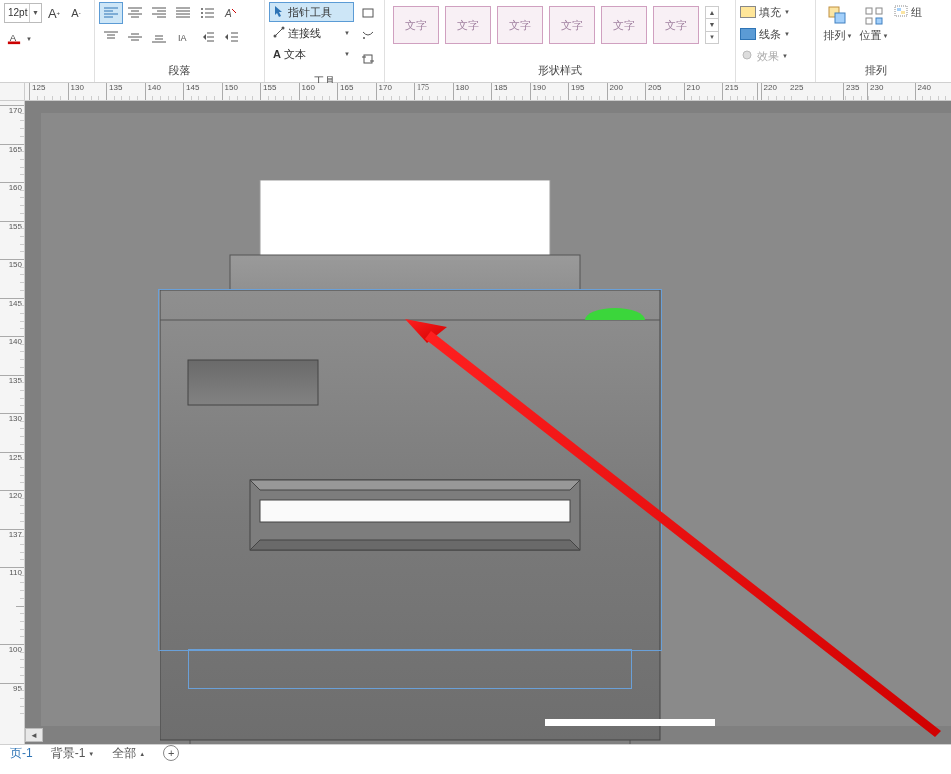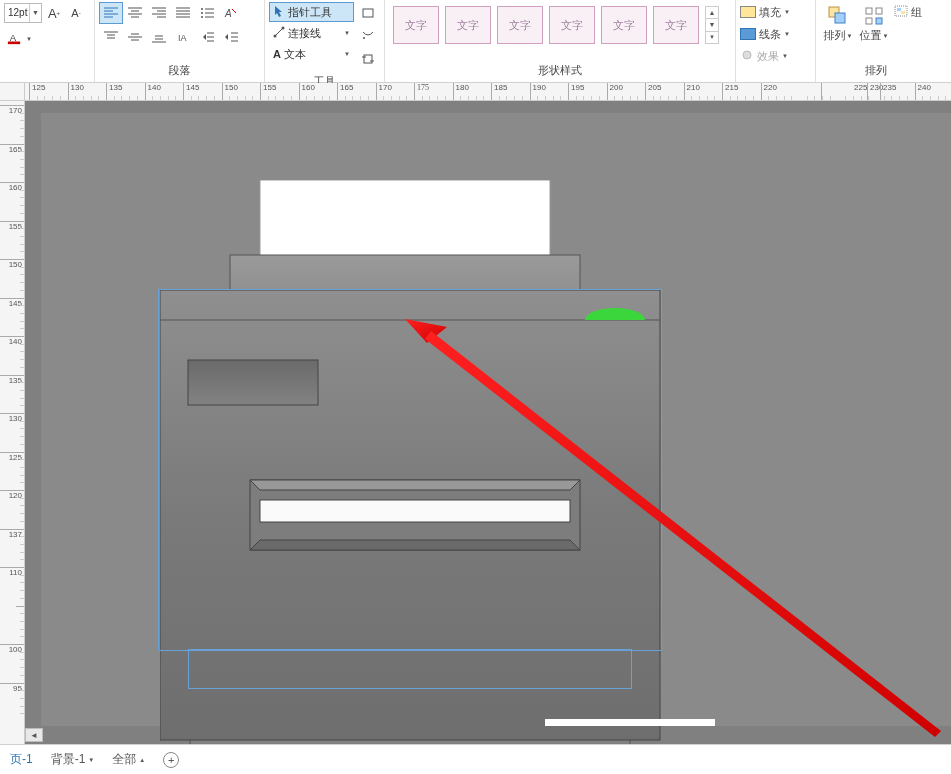--- a/index.html
+++ b/index.html
@@ -190,21 +190,21 @@
 }
 
 
 .status {
   position: absolute;
   left: 0; right: 0; bottom: 0;
   height: 30px;
   background: #fff;
   border-top: 1px solid #d0d0d0;
   display: flex;
-  align-items: center;
+  align-items: flex-start;
   gap: 18px;
   padding: 0 10px;
   font-size: 12px;
   color: #555;
 }
 .status .item { display: flex; align-items: center; gap: 3px; cursor: pointer; }
 .status .active { color: #2e74b5; }
 .add-page {
   width: 16px; height: 16px; border: 1px solid #888; border-radius: 50%;
   display: flex; align-items: center; justify-content: center;
@@ -583,31 +583,31 @@
       <div class="tick" style="left: 697px;">215</div>
       <div class="tick minor" style="left: 704.7px;"></div>
       <div class="tick minor" style="left: 712.4px;"></div>
       <div class="tick minor" style="left: 720.1px;"></div>
       <div class="tick minor" style="left: 727.8px;"></div>
       <div class="tick" style="left: 735.5px;">220</div>
       <div class="tick minor" style="left: 743.2px;"></div>
       <div class="tick minor" style="left: 750.9px;"></div>
       <div class="tick minor" style="left: 758.6px;"></div>
       <div class="tick minor" style="left: 766.3px;"></div>
-      <div class="tick" style="left: 796px; padding-left: 32px;">225</div>
+      <div class="tick" style="left: 732px; padding-left: 32px;">225</div>
       <div class="tick minor" style="left: 781.7px;"></div>
       <div class="tick minor" style="left: 789.4px;"></div>
       <div class="tick minor" style="left: 797.1px;"></div>
       <div class="tick minor" style="left: 804.8px;"></div>
       <div class="tick" style="left: 842px;">230</div>
       <div class="tick minor" style="left: 820.2px;"></div>
       <div class="tick minor" style="left: 827.9px;"></div>
       <div class="tick minor" style="left: 835.6px;"></div>
       <div class="tick minor" style="left: 843.3px;"></div>
-      <div class="tick" style="left: 855px;">235</div>
+      <div class="tick" style="left: 818px;">235</div>
       <div class="tick minor" style="left: 858.7px;"></div>
       <div class="tick minor" style="left: 866.4px;"></div>
       <div class="tick minor" style="left: 874.1px;"></div>
       <div class="tick minor" style="left: 881.8px;"></div>
       <div class="tick" style="left: 889.5px;">240</div>
       <div class="tick minor" style="left: 897.2px;"></div>
       <div class="tick minor" style="left: 904.9px;"></div>
       <div class="tick minor" style="left: 912.6px;"></div>
       <div class="tick minor" style="left: 920.3px;"></div>
     </div>

